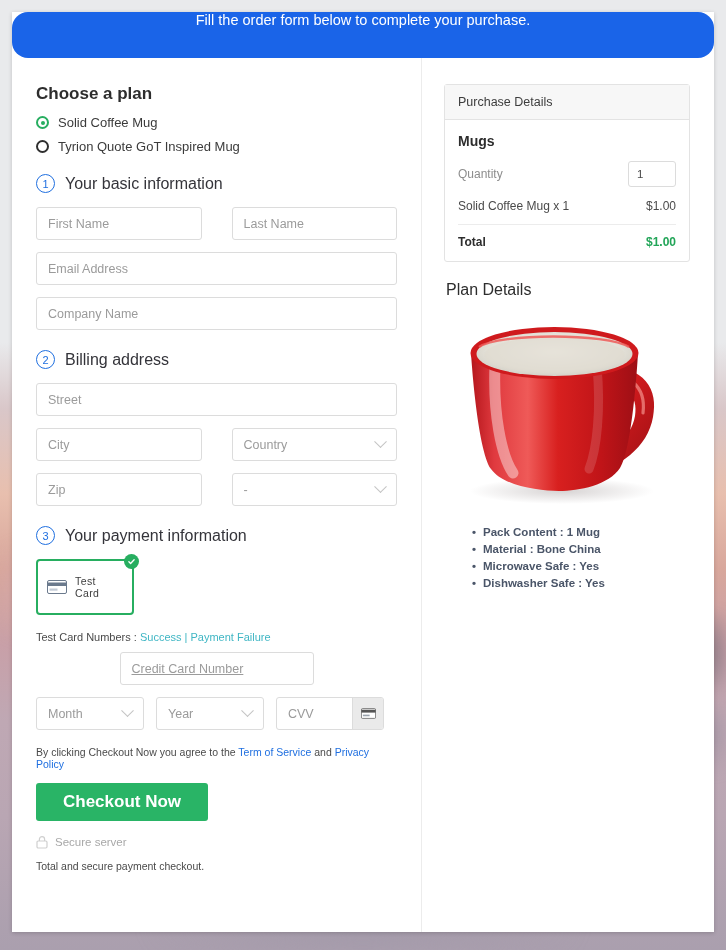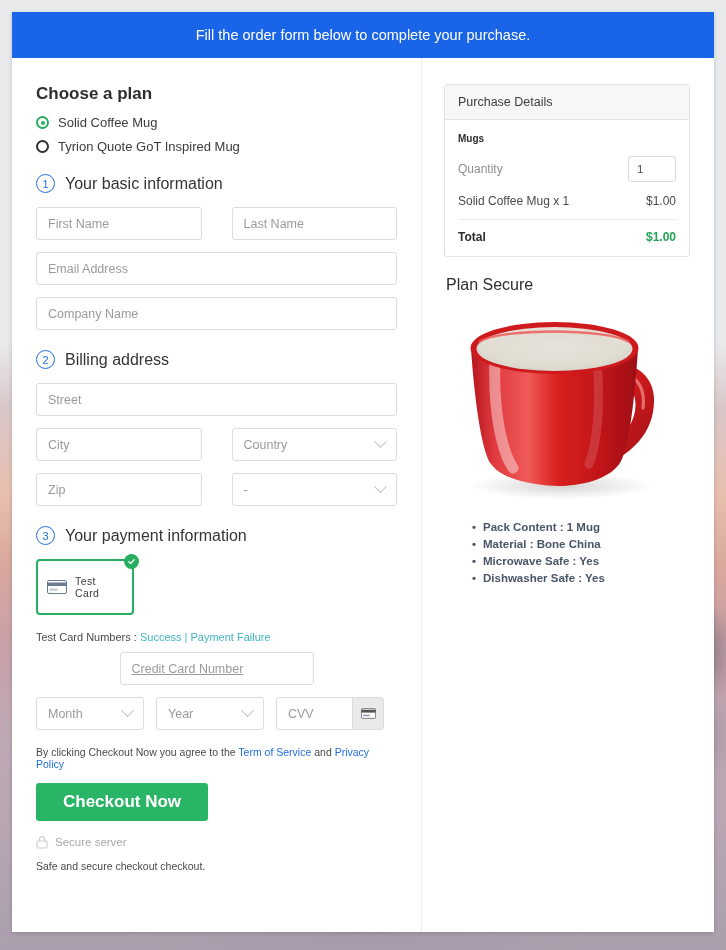--- a/index.html
+++ b/index.html
@@ -45,23 +45,24 @@
     background: #ffffff;
     box-shadow: 0 1px 4px rgba(0,0,0,.18);
     overflow: hidden;
   }
 
   .banner {
     height: 46px;
     background: #1a64e8;
     color: #fff;
     display: flex;
-    align-items: center;
+    align-items: flex-start;
     justify-content: center;
     font-size: 14.5px;
+    border-radius: 16px;
   }
 
   .body-wrap { display: flex; height: 874px; }
   .col-left { width: 409px; padding: 26px 24px 0 24px; }
   .divider-v { width: 1px; background: #ececec; margin-top: 0; }
   .col-right { flex: 1; padding: 26px 24px 0 22px; }
 
   h2.section-title {
     font-size: 17px;
     font-weight: bold;
@@ -158,21 +159,21 @@
   .secure span.txt { font-size: 11.5px; color: #a8a8a8; margin-left: 7px; }
   .safe-note { font-size: 10.5px; color: #4a4a4a; }
 
   
   .purchase-box { border: 1px solid #e3e3e3; border-radius: 3px; }
   .purchase-head {
     background: #f7f7f7; border-bottom: 1px solid #e3e3e3;
     padding: 10px 13px; font-size: 12.5px; color: #3d3d3d;
   }
   .purchase-body { padding: 13px 13px 12px 13px; }
-  .mugs-title { font-size: 10px; font-weight: bold; color: #2d2d2d; margin-bottom: 12px; }
+  .mugs-title { font-size: 14px; font-weight: bold; color: #2d2d2d; margin-bottom: 12px; }
   .qty-row { display: flex; align-items: center; justify-content: space-between; margin-bottom: 12px; }
   .qty-label { font-size: 12px; color: #8d8d8d; }
   .qty-input {
     width: 48px; height: 26px; border: 1px solid #dcdcdc; border-radius: 3px;
     display: flex; align-items: center; padding: 0 8px; font-size: 11.5px; color: #4a4a4a;
   }
   .line-row { display: flex; justify-content: space-between; font-size: 12px; color: #4a4a4a; padding-bottom: 11px; }
   .total-row {
     display: flex; justify-content: space-between; border-top: 1px solid #ececec;
     padding-top: 10px; font-size: 12px; font-weight: bold; color: #2d2d2d;
@@ -308,21 +309,21 @@
       <button class="checkout-btn">Checkout Now</button>
 
       <div class="secure">
         <svg width="12" height="14" viewBox="0 0 12 14">
           <rect x="1" y="6" width="10" height="7" rx="1.2" fill="none" stroke="#cfcfcf" stroke-width="1.2"></rect>
           <path d="M3.4 6V4.2a2.6 2.6 0 015.2 0V6" fill="none" stroke="#cfcfcf" stroke-width="1.2"></path>
         </svg>
         <span class="txt">Secure server</span>
       </div>
 
-      <div class="safe-note">Safe and secure checkout checkout.</div>
+      <div class="safe-note">Total and secure payment checkout.</div>
     </div>
 
     <div class="divider-v"></div>
 
     <div class="col-right">
 
       <div class="purchase-box">
         <div class="purchase-head">Purchase Details</div>
         <div class="purchase-body">
           <div class="mugs-title">Mugs</div>
@@ -334,21 +335,21 @@
             <span>Solid Coffee Mug x 1</span>
             <span>$1.00</span>
           </div>
           <div class="total-row">
             <span>Total</span>
             <span class="total-amt">$1.00</span>
           </div>
         </div>
       </div>
 
-      <div class="plan-title">Plan Secure</div>
+      <div class="plan-title">Plan Details</div>
 
       <div class="mug-stage">
         <svg width="240" height="205" viewBox="0 0 240 205">
           <defs>
             <linearGradient id="bodyG" x1="0" y1="0" x2="1" y2="0">
               <stop offset="0%" stop-color="#b5161c"></stop>
               <stop offset="14%" stop-color="#e03a3f"></stop>
               <stop offset="34%" stop-color="#ef5a58"></stop>
               <stop offset="52%" stop-color="#d8201f"></stop>
               <stop offset="78%" stop-color="#c01418"></stop>

